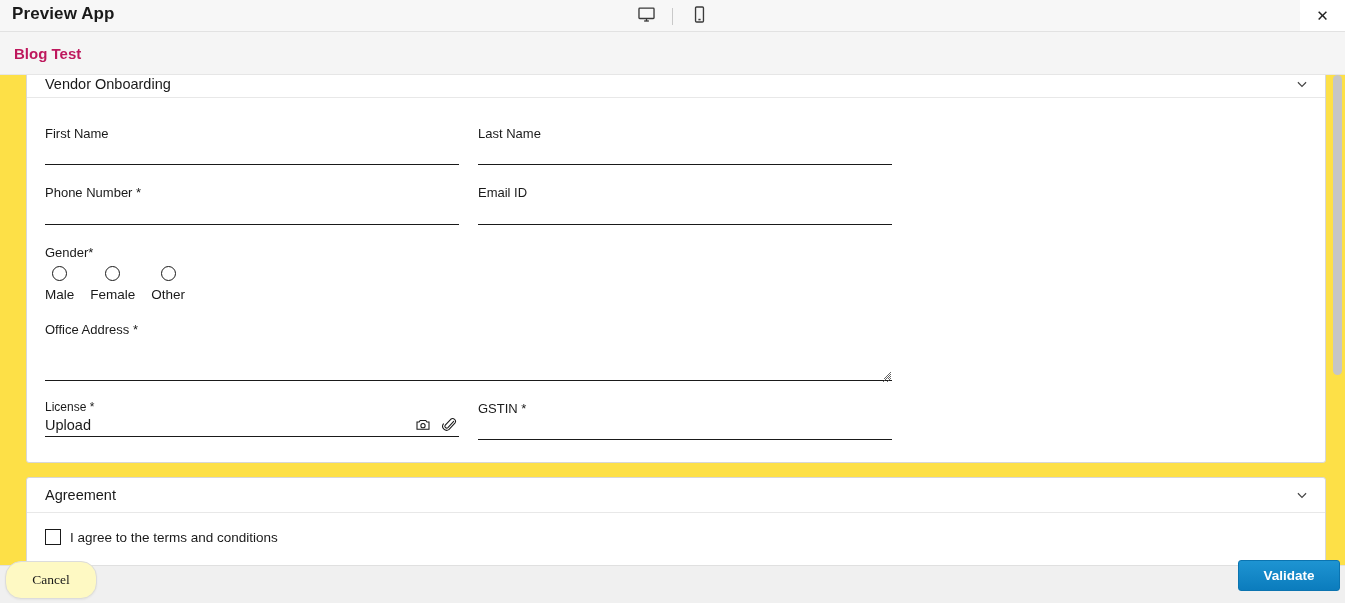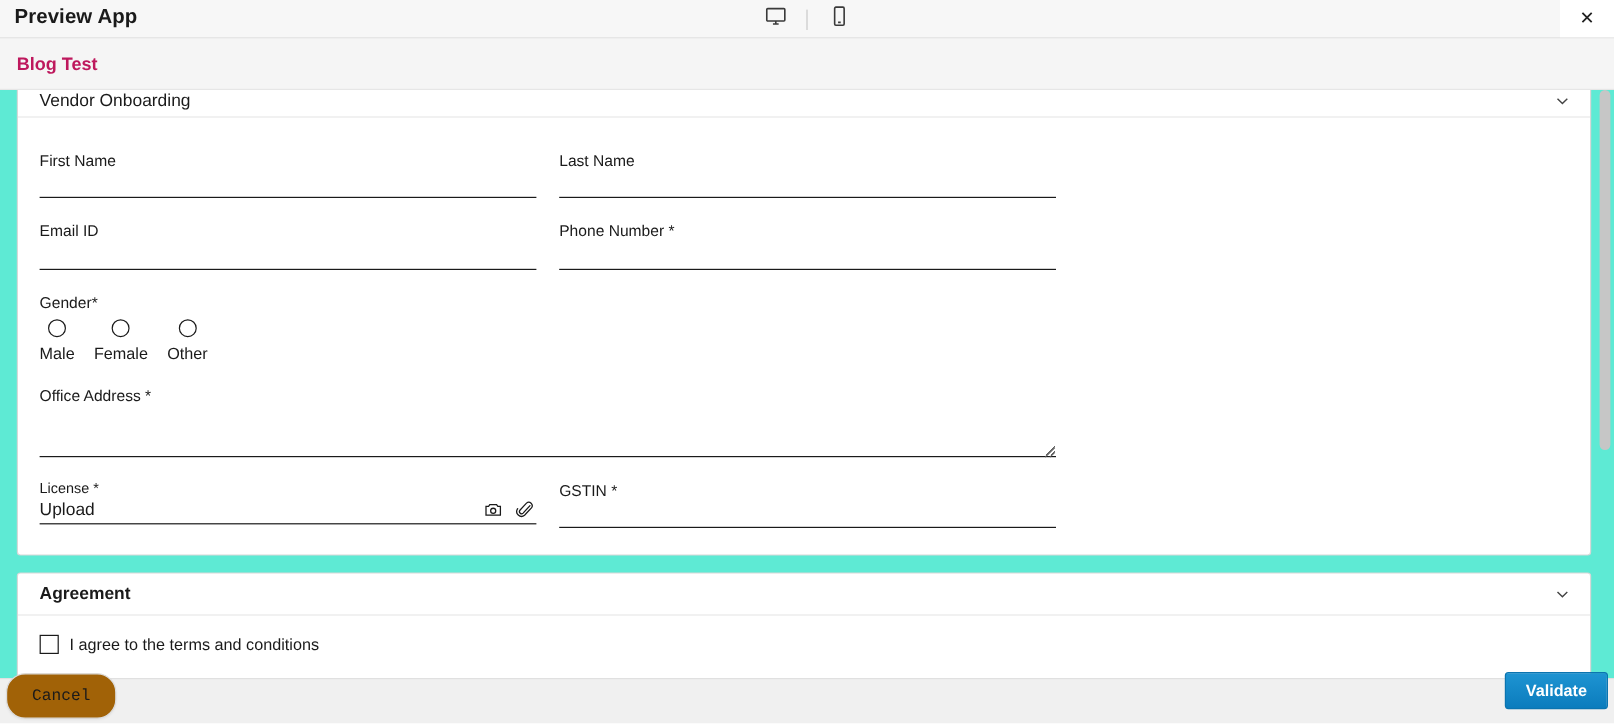--- a/index.html
+++ b/index.html
@@ -100,23 +100,23 @@
   .subheader-title {
     font-size: 15px;
     font-weight: bold;
     color: #be185d;
   }
 
   
   .body-scroll {
     flex: 1;
     position: relative;
-    background: #5eead4;
+    background: #fde047;
     overflow: hidden;
-    padding: 0 19px 0 14px;
+    padding: 0 19px 0 26px;
   }
 
   .scrollbar-track {
     position: absolute;
     right: 3px;
     top: 0;
     bottom: 0;
     width: 9px;
     background: transparent;
   }
@@ -144,21 +144,21 @@
   }
   .accordion-head {
     height: 28px;
     display: flex;
     align-items: center;
     justify-content: space-between;
     padding: 0 16px 0 18px;
     cursor: pointer;
     border-bottom: 1px solid #e8e8e8;
   }
-  .accordion-head.tall { height: 35px; font-weight: bold; }
+  .accordion-head.tall { height: 35px; }
   .accordion-title {
     font-size: 14.5px;
     color: #1a1a1a;
   }
   .chevron {
     color: #555;
     display: flex;
     align-items: center;
   }
 
@@ -319,34 +319,34 @@
     position: relative;
     display: flex;
     align-items: center;
   }
   .btn-cancel {
     position: absolute;
     left: 5px;
     top: -5px;
     width: 92px;
     height: 38px;
-    background: #a16207;
+    background: #fef9c3;
     border: 1px solid #dcdcdc;
     border-radius: 16px;
-    font-family: Liberation Mono, monospace;
+    font-family: Liberation Serif, serif;
     font-size: 13.5px;
     color: #1a1a1a;
     cursor: pointer;
     box-shadow: 0 1px 2px rgba(0,0,0,0.05);
   }
   .btn-validate {
     position: absolute;
     right: 5px;
     top: -6px;
-    width: 86px;
+    width: 102px;
     height: 31px;
     background: linear-gradient(#1e94d2, #0b7cbd);
     border: 1px solid #0b74b0;
     border-radius: 3px;
     font-family: inherit;
     font-size: 13.5px;
     font-weight: bold;
     color: #ffffff;
     cursor: pointer;
   }
@@ -412,27 +412,27 @@
             <div class="field">
               <label class="field-label">Last Name</label>
               <input class="underline-input" type="text" placeholder="" style="">
             </div>
           </div>
         </div>
 
         <div class="form-row">
           <div class="col">
             <div class="field">
+              <label class="field-label">Phone Number *</label>
+              <input class="underline-input" type="text" placeholder="" style="">
+            </div>
+          </div>
+          <div class="col">
+            <div class="field">
               <label class="field-label">Email ID</label>
-              <input class="underline-input" type="text" placeholder="" style="">
-            </div>
-          </div>
-          <div class="col">
-            <div class="field">
-              <label class="field-label">Phone Number *</label>
               <input class="underline-input" type="text" placeholder="" style="">
             </div>
           </div>
         </div>
 
         <div class="form-row">
           <div class="col">
             <div class="field">
               <label class="field-label">Gender*</label>
               <div class="radio-group">

